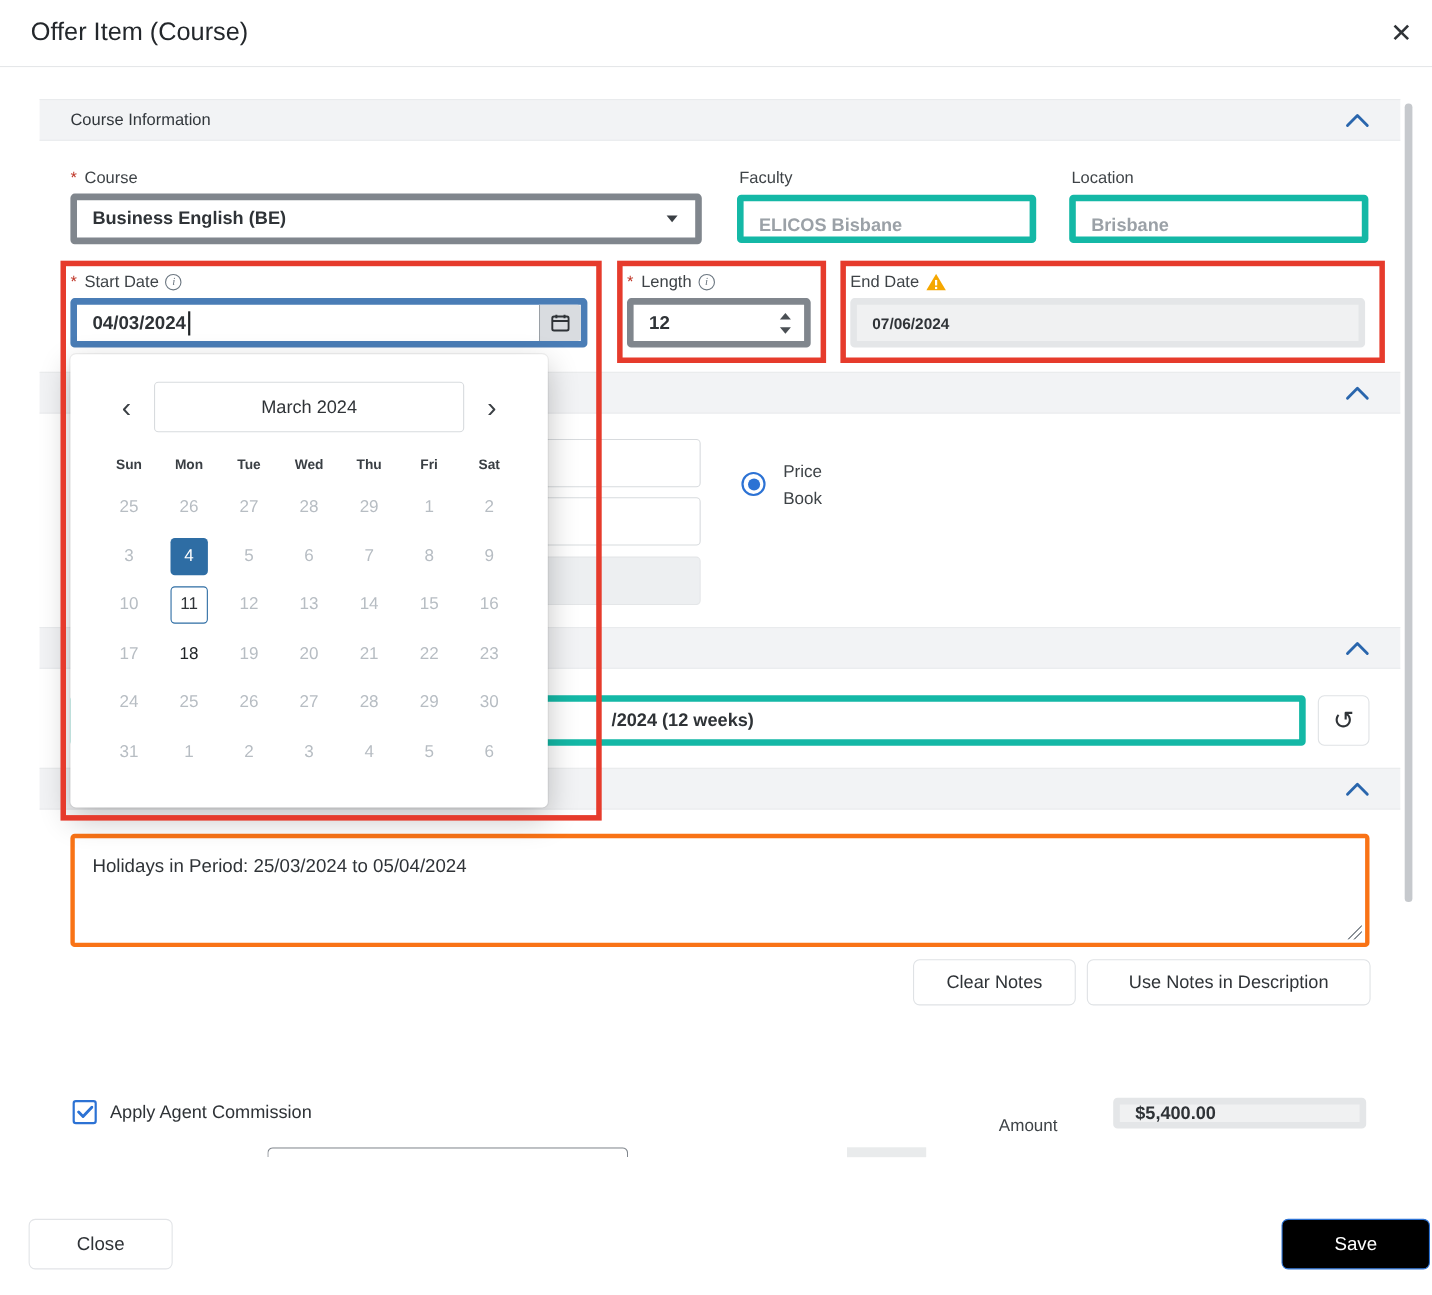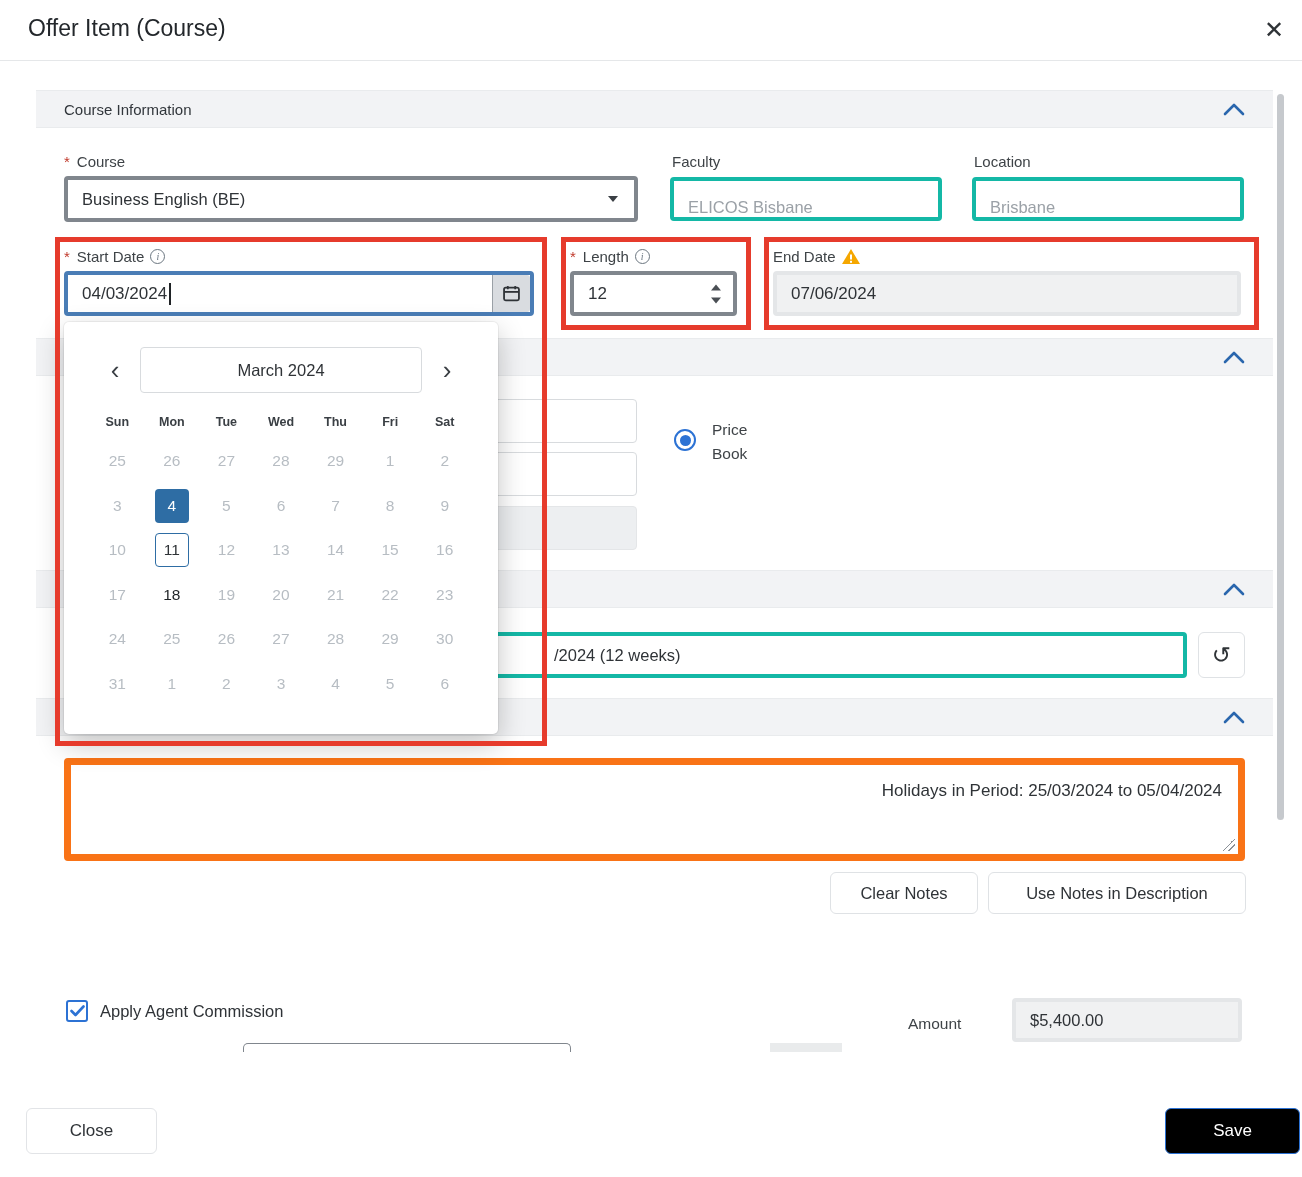--- a/index.html
+++ b/index.html
@@ -12,21 +12,21 @@
   .close-btn { position:absolute; left:1254px; top:10px; width:40px; height:40px; display:flex; align-items:center; justify-content:center; font-size:24px; color:#2f3337; cursor:pointer; background:none; border:none; }
 
   
   .sec { position:absolute; left:36px; width:1237px; height:38px; background:#f2f3f5; border-top:1px solid #e9ebed; border-bottom:1px solid #e9ebed; display:flex; align-items:center; padding:0 28px; color:#31363b; font-size:15px; z-index:1;justify-content:center; }
   .sec .chev { margin-left:auto; display:flex; align-items:center; cursor:pointer; }
 
   
   .fld-label { position:absolute; font-size:15px; color:#3e4347; z-index:1; display:flex; align-items:center; gap:6px; }
   .req { color:#c0392b; margin-right:1px; }
   .info-ic { display:inline-flex; width:15px; height:15px; border:1px solid #6b7680; border-radius:50%; color:#6b7680; font-size:10px; align-items:center; justify-content:center; font-style:italic; font-family:"Liberation Serif", serif; }
-  .tb { position:absolute; border:4px solid #14b8a6; border-radius:4px; background:#fff; font-size:16.5px; color:#2f3337; display:flex; align-items:center; padding:0 14px; z-index:1; }
+  .tb { position:absolute; border:6px solid #14b8a6; border-radius:4px; background:#fff; font-size:16.5px; color:#2f3337; display:flex; align-items:center; padding:0 14px; z-index:1;font-weight:bold; }
   .tb.strong { border-color:#80868d; }
   .tb.focused { border-color:#4a7db6; }
   .tb.dim { color:#9ba1a7;align-items:flex-end; }
   .tb.disabled { background:#f0f1f2; border-color:#e4e6e8; }
   .caret { width:0; height:0; border-left:5px solid transparent; border-right:5px solid transparent; border-top:6px solid #3a3f44; position:absolute; right:16px; top:50%; margin-top:-3px; }
   .cursorbar { display:inline-block; width:1.5px; height:22px; background:#1f2326; margin-left:2px; vertical-align:-5px; }
   .calbtn { position:absolute; right:0; top:0; bottom:0; width:38px; background:#d9dce0; border-left:1px solid #9aa0a6; border-radius:0 3px 3px 0; display:flex; align-items:center; justify-content:center; cursor:pointer; }
   .spin { position:absolute; right:12px; top:50%; transform:translateY(-50%); display:flex; flex-direction:column; gap:7px; }
   .tri-up { width:0; height:0; border-left:5px solid transparent; border-right:5px solid transparent; border-bottom:6px solid #4a4f54; cursor:pointer; }
   .tri-dn { width:0; height:0; border-left:5px solid transparent; border-right:5px solid transparent; border-top:6px solid #4a4f54; cursor:pointer; }
@@ -49,21 +49,21 @@
   
   .radio { position:absolute; width:22px; height:22px; border:2px solid #2c72d4; border-radius:50%; display:flex; align-items:center; justify-content:center; z-index:1; cursor:pointer; }
   .radio .dot { width:11px; height:11px; border-radius:50%; background:#2c72d4; }
   .checkbox { position:absolute; width:22px; height:22px; border:2px solid #2c72d4; border-radius:3px; display:flex; align-items:center; justify-content:center; z-index:1; cursor:pointer; background:#fff; }
 
   
   .btn { position:absolute; border:1px solid #dfe2e5; border-radius:6px; background:#fff; font-size:16.5px; color:#2f3337; display:flex; align-items:center; justify-content:center; cursor:pointer; z-index:1; font-family:"Liberation Sans", sans-serif; }
   .btn.primary { background:#000000; border-color:#2c72d4; color:#fff;margin-left:16px; }
 
   
-  .notes-area { position:absolute; border:7px solid #f97316; border-radius:4px; background:#fff; font-size:17px; color:#2f3337; padding:16px 16px; z-index:1;text-align:right; }
+  .notes-area { position:absolute; border:4px solid #f97316; border-radius:4px; background:#fff; font-size:17px; color:#2f3337; padding:16px 16px; z-index:1; }
   .resize-grip { position:absolute; right:3px; bottom:3px; width:13px; height:13px; cursor:nwse-resize;
     background:linear-gradient(135deg, transparent 0 50%, #8a9097 50% 57%, transparent 57% 70%, #8a9097 70% 77%, transparent 77%); }
 
   
   .hiddenbox { position:absolute; z-index:1; border:1px solid #d8dbde; border-radius:4px; background:#fff; }
   .hiddenbox.gray { background:#edeff1; border-color:#e4e6e8; }
   .ann { position:absolute; border:5px solid #e63b2c; z-index:9; pointer-events:none; }
   .scroll-thumb { position:absolute; left:1277px; top:94px; width:7px; height:726px; background:#c6c9cd; border-radius:4px; z-index:2; cursor:grab; }
   .sliver-select { position:absolute; left:243px; top:1043px; width:328px; height:9px; border:1px solid #80868d; border-bottom:none; border-radius:5px 5px 0 0; background:#fff; z-index:1; }
   .sliver-gray { position:absolute; left:770px; top:1043px; width:72px; height:9px; background:#e9ebec; z-index:1; }
@@ -146,21 +146,21 @@
   <div class="fld-label" style="left:773px; top:248px;">
     <span>End Date</span>
     <span style="display:inline-flex;">
       <svg width="18" height="15" viewBox="0 0 18 15">
           <path d="M9 0 L18 15 L0 15 Z" fill="#f5a700"></path>
           <rect x="8" y="5.5" width="2" height="5" fill="#fff"></rect>
           <rect x="8" y="11.8" width="2" height="2" fill="#fff"></rect>
         </svg>
     </span>
   </div>
-  <div class="tb disabled" style="left:773px; top:271px; width:468px; height:45px; font-size:17px;">
+  <div class="tb disabled" style="left:773px; top:271px; width:468px; height:45px; font-size:14px;">
     <span>07/06/2024</span>
   </div>
 
   <div class="sec" style="top:338px;">
     <span></span>
     <span class="chev">
       <svg width="22" height="13" viewBox="0 0 22 13">
           <polyline points="2,11 11,2 20,11" fill="none" stroke="#2a66ad" stroke-width="2.6" stroke-linecap="round" stroke-linejoin="round"></polyline>
         </svg>
     </span>
@@ -219,21 +219,21 @@
         <polyline points="1.5,6 5.5,10 13.5,1.5" fill="none" stroke="#2c72d4" stroke-width="2.6" stroke-linecap="round" stroke-linejoin="round"></polyline>
       </svg>
   </div>
   <div class="fld-label" style="left:100px; top:1002px; font-size:16.5px; color:#2f3337;">
     <span>Apply Agent Commission</span>
   </div>
 
   <div class="fld-label" style="left:908px; top:1015px; font-size:15.5px;">
       <span>Amount</span>
     </div>
-  <div class="tb disabled" style="left:1012px; top:998px; width:230px; height:44px;padding-left:14px;">
+  <div class="tb disabled" style="left:1012px; top:998px; width:230px; height:28px;padding-left:14px;">
     <span>$5,400.00</span>
   </div>
 
   <div class="sliver-select"></div>
   <div class="sliver-gray"></div>
 
   <div class="scroll-thumb"></div>
 
   <div class="calpop">
     <div class="cal-nav">

